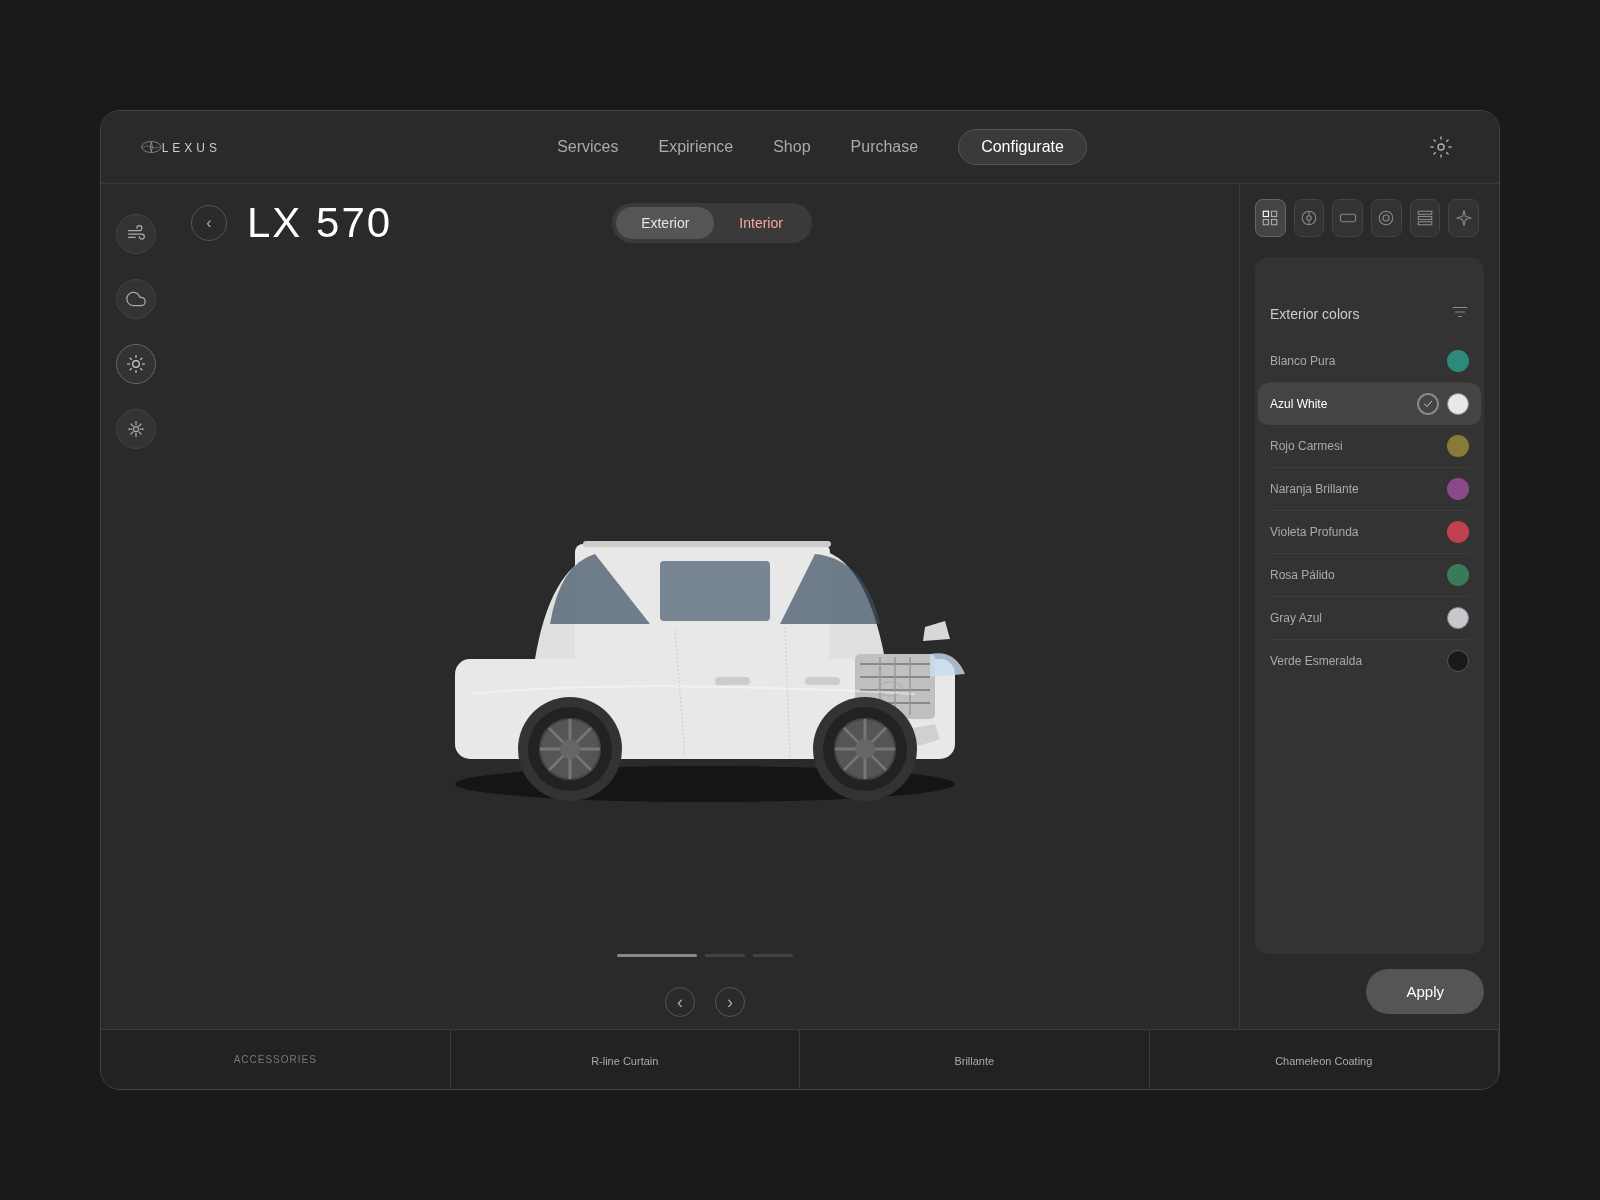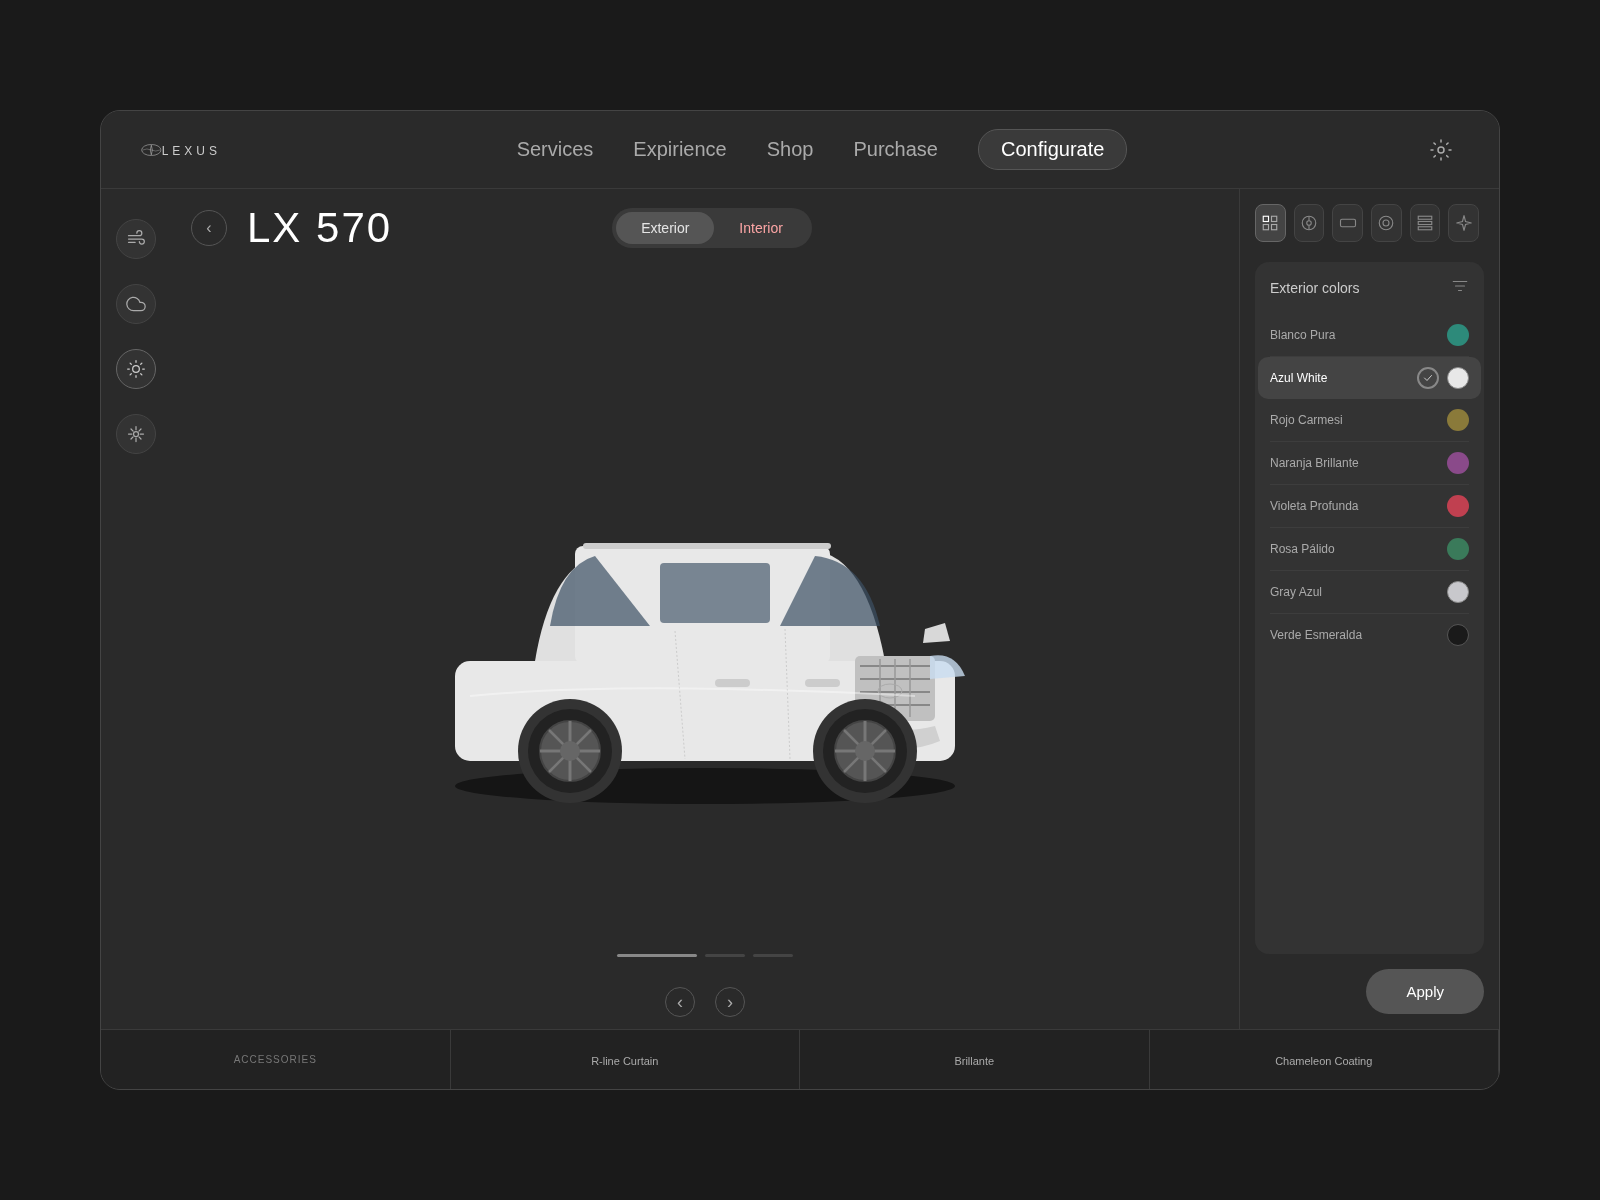--- a/index.html
+++ b/index.html
@@ -48,21 +48,21 @@
       letter-spacing: 4px;
       margin-top: 2px;
     }
     .nav-links {
       display: flex;
       align-items: center;
       gap: 40px;
     }
     .nav-link {
       color: #aaa;
-      font-size: 20px;
+      font-size: 16px;
       cursor: pointer;
       text-decoration: none;
       text-align: right;
     }
     .nav-link.active {
       color: #fff;
       background: #3a3a3a;
       padding: 8px 22px;
       border-radius: 20px;
       border: 1px solid #555;
@@ -263,20 +263,21 @@
       border-radius: 14px;
       padding: 15px;
       flex: 1;
       overflow-y: auto;
     }
     .colors-header {
       display: flex;
       justify-content: space-between;
       align-items: center;
       margin-bottom: 15px;
+      margin-top: 31px;
     }
     .colors-title {
       color: #ccc;
       font-size: 14px;
     }
     .filter-icon {
       color: #888;
       cursor: pointer;
       font-size: 16px;
     }

